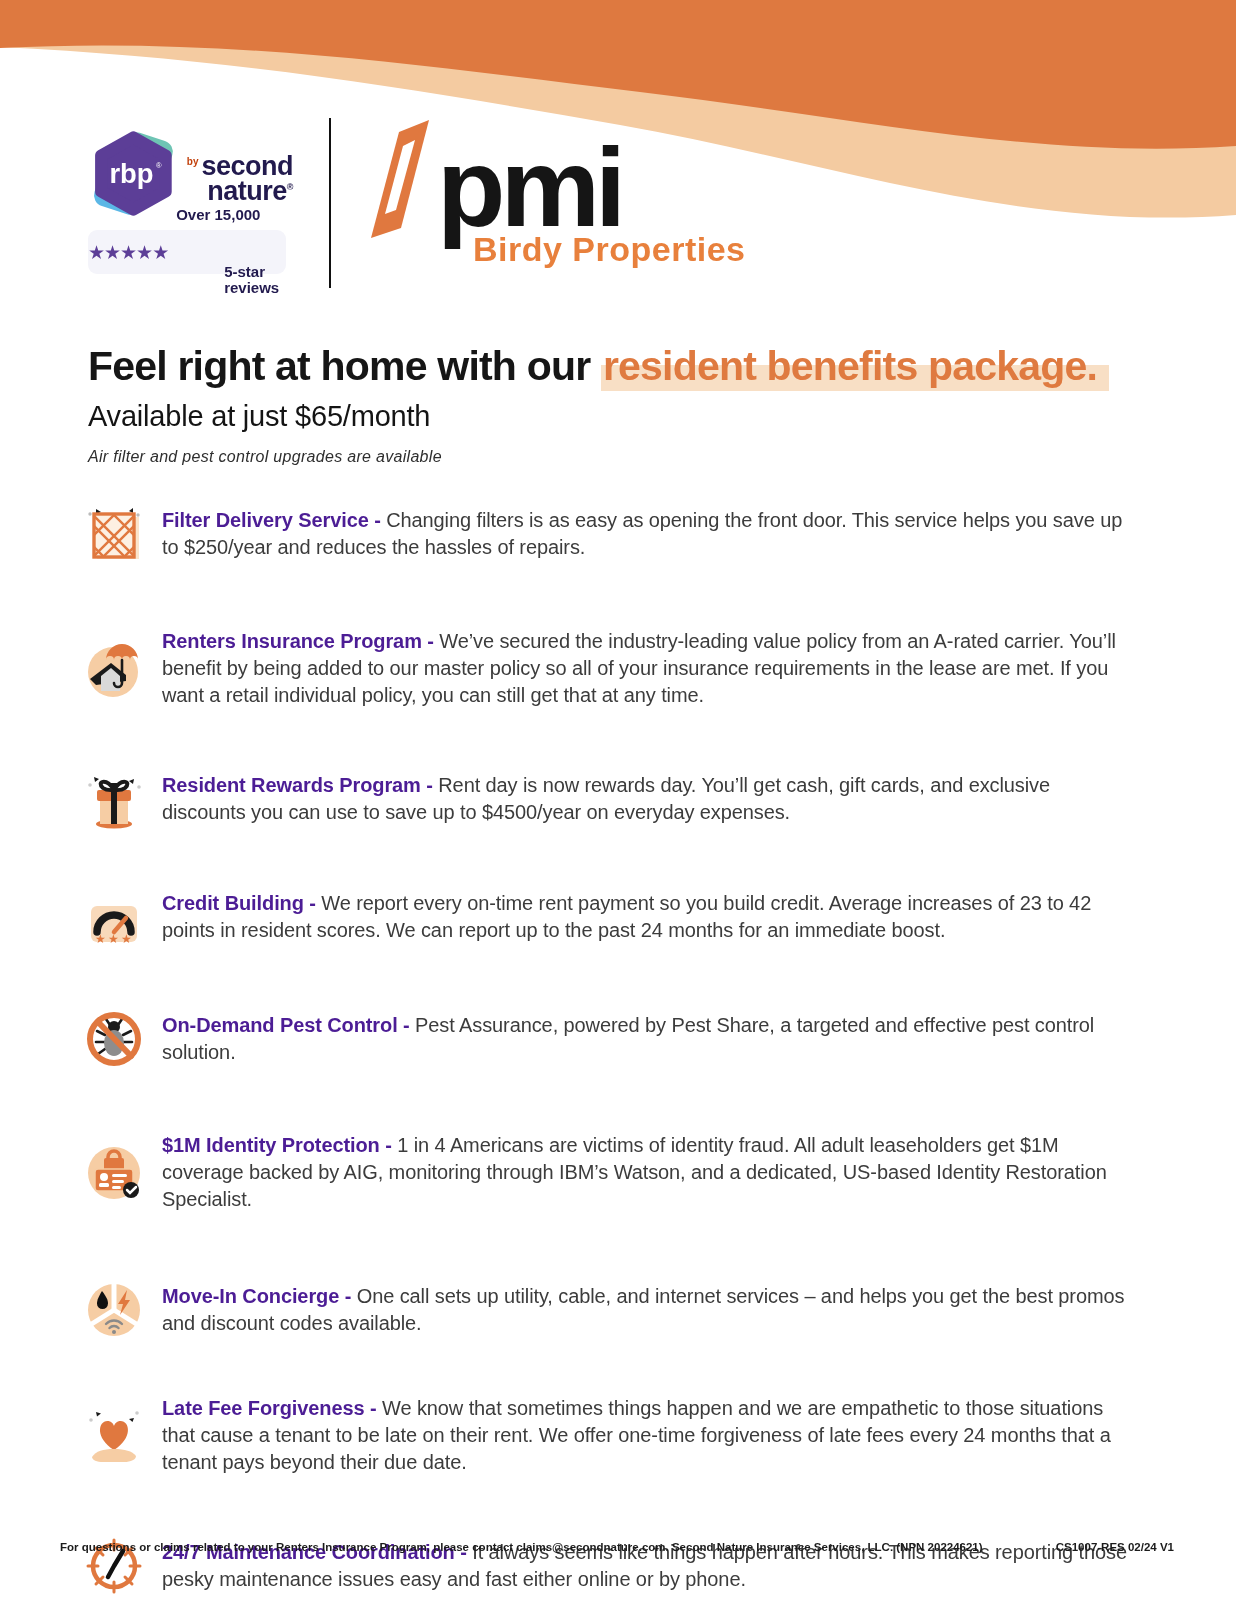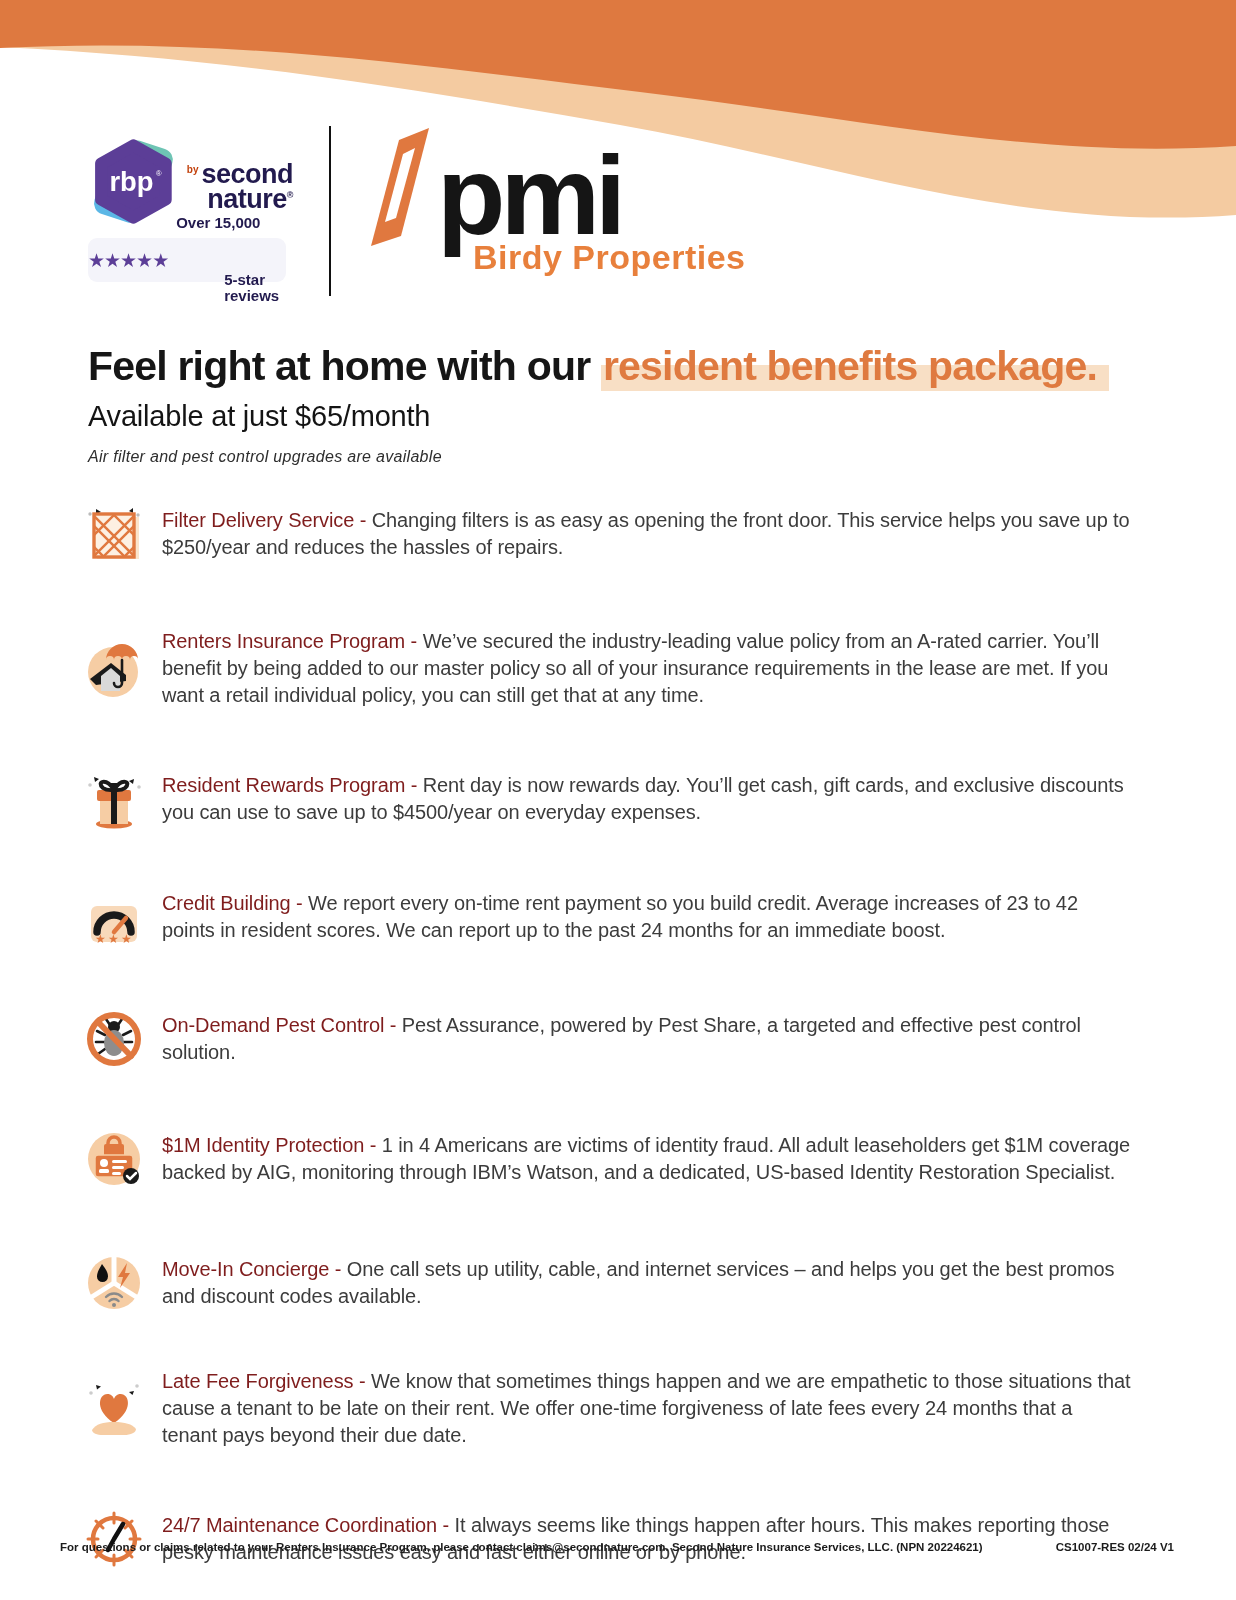--- a/index.html
+++ b/index.html
@@ -4,21 +4,21 @@
 <style>
   html,body{margin:0;padding:0;}
   body{
     width:1236px;height:1600px;position:relative;overflow:hidden;
     background:#ffffff;font-family:"Liberation Sans",sans-serif;
     -webkit-font-smoothing:antialiased;
   }
   
   .wave{position:absolute;top:0;left:0;display:block;}
   
-  .logos{position:absolute;top:126px;left:88px;display:flex;align-items:flex-start;z-index:2;}
+  .logos{position:absolute;top:118px;left:88px;display:flex;align-items:flex-start;z-index:2;}
   .rbp-col{width:205px;}
   .rbp-top{display:flex;}
   .badge{margin-top:8px;}
   .byline{margin:36px 0 0 8px;display:flex;}
   .by{font-size:10px;font-weight:700;color:#c2410c;margin:2px 3px 0 0;}
   .brand{font-size:27px;font-weight:800;color:#221A4E;line-height:.92;letter-spacing:-.5px;text-align:right;}
   .brand sup{font-size:9px;}
   .reviews{margin-top:9px;width:198px;height:44px;background:#F4F4FA;border-radius:9px;
     display:flex;align-items:center;justify-content:center;gap:8px;}
   .stars{color:#5C3E97;font-size:19px;letter-spacing:-1px;line-height:1;}
@@ -35,21 +35,21 @@
   .headline{font-size:41px;font-weight:800;color:#161616;letter-spacing:-.8px;white-space:nowrap;margin:0;}
   .hl{color:#DF7A40;background-image:linear-gradient(#F8DFC5,#F8DFC5);background-repeat:no-repeat;
       background-size:100% 55%;background-position:0 100%;padding:0 12px 2px 2px;margin-top:12px;}
   .subhead{font-size:29px;font-weight:500;color:#141414;margin-top:10px;letter-spacing:-.2px;}
   .note{font-size:16px;font-style:italic;font-weight:500;color:#2e2e2e;margin-top:15px;letter-spacing:.3px;}
   
   .benefits{position:absolute;top:487px;left:82px;width:1080px;z-index:2;}
   .row{display:flex;align-items:center;min-height:64px;}
   .icn{flex:0 0 64px;height:64px;margin-right:16px;display:flex;align-items:center;justify-content:center;}
   .btxt{font-size:20px;line-height:1.35;color:#3c3c3c;width:970px;letter-spacing:-.1px;}
-  .btxt strong{color:#7f1d1d;font-weight:400;}
+  .btxt strong{color:#4c1d95;font-weight:700;}
   .mb1{margin-bottom:27px}.mb2{margin-bottom:23px}.mb3{margin-bottom:24px}.mb4{margin-bottom:28px}
   .mb5{margin-bottom:26px}.mb6{margin-bottom:30px}.mb7{margin-bottom:18px}.mb8{margin-bottom:23px}
   .mb9{margin-bottom:24px}
   
   .footer{position:absolute;left:60px;right:62px;top:1541px;display:flex;justify-content:space-between;
     font-size:11.5px;font-weight:700;color:#1b1b1b;z-index:2;}
 </style>
 </head>
 <body>
 

